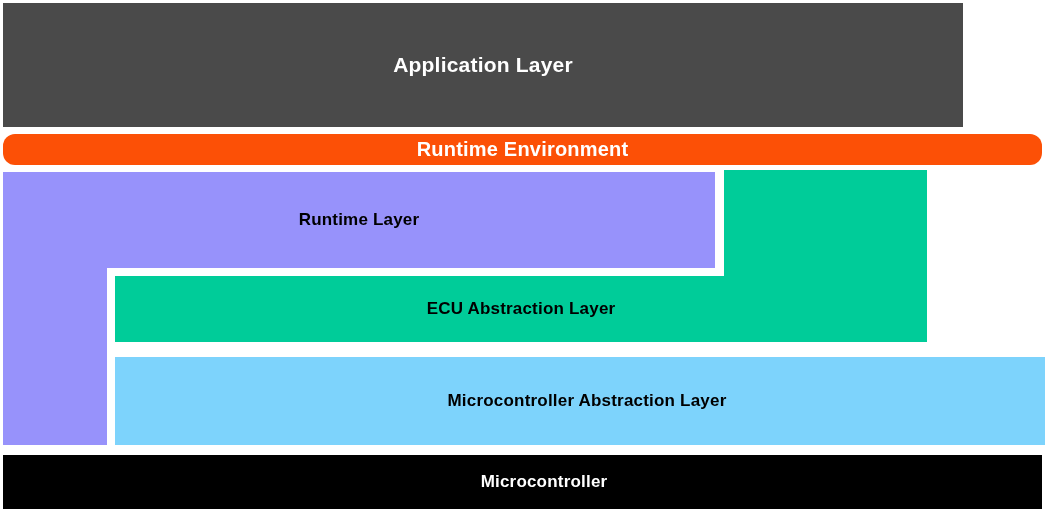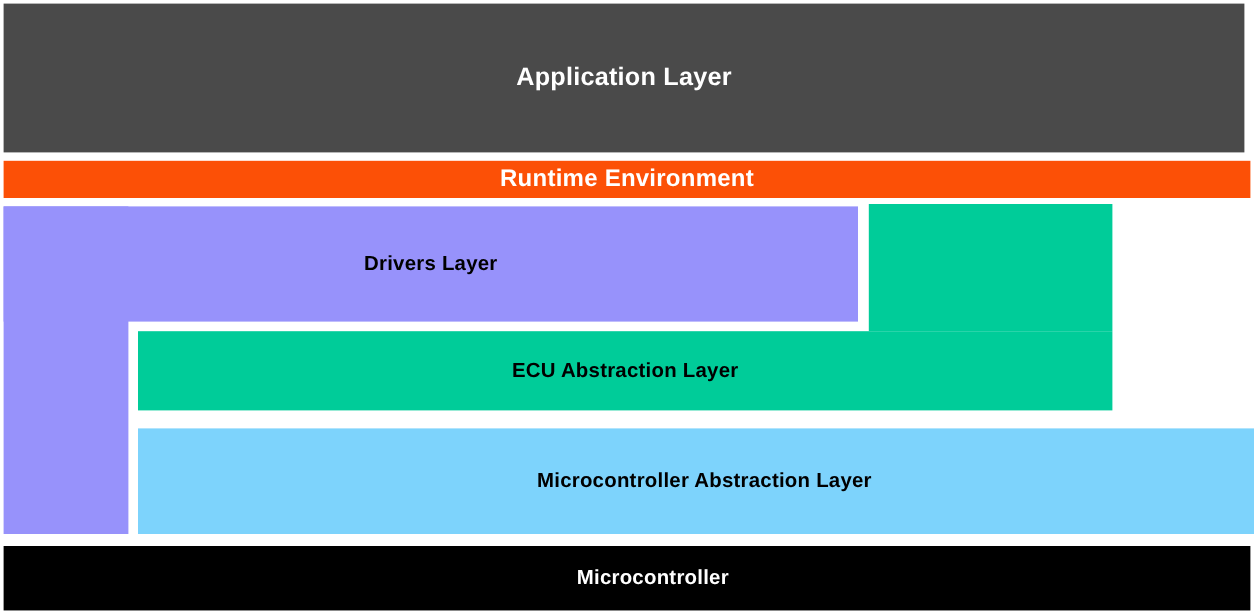--- a/index.html
+++ b/index.html
@@ -30,36 +30,37 @@
     font-weight: bold;
     line-height: 1.18;
     letter-spacing: 0.2px;
     white-space: pre-line;
   }
 
   
   #application-layer {
     left: 3px;
     top: 3px;
-    width: 1034px;
+    width: 960px;
     height: 124px;
     background: #4a4a4a;
   }
   #application-layer .label {
     color: #ffffff;
     font-size: 21px;
   }
 
   
   #runtime-environment {
     left: 3px;
     top: 134px;
     width: 1039px;
     height: 31px;
     background: #fc5006;
+    border-radius: 12px;
   }
   #runtime-environment .label {
     color: #ffffff;
     font-size: 20px;
   }
 
   
   #services-layer-column {
     left: 3px;
     top: 172px;
@@ -152,21 +153,21 @@
 
   <div class="block" id="runtime-environment">
     <span class="label">Runtime Environment</span>
   </div>
 
   <div class="block" id="services-layer-column"></div>
 
   <div class="block" id="bsw-green-upper"></div>
 
   <div class="block" id="services-layer">
-    <span class="label">Drivers Layer</span>
+    <span class="label">Runtime Layer</span>
   </div>
 
   <div class="block" id="ecu-abstraction-layer">
     <span class="label">ECU Abstraction Layer</span>
   </div>
 
   <div class="block" id="microcontroller-abstraction-layer">
     <span class="label">Microcontroller Abstraction Layer</span>
   </div>
 

